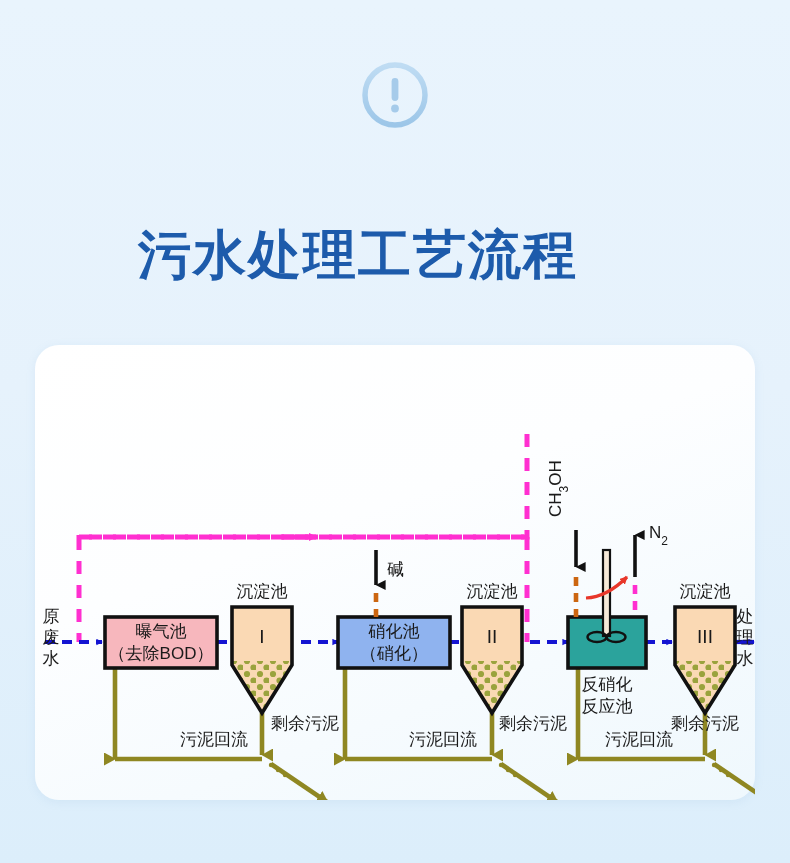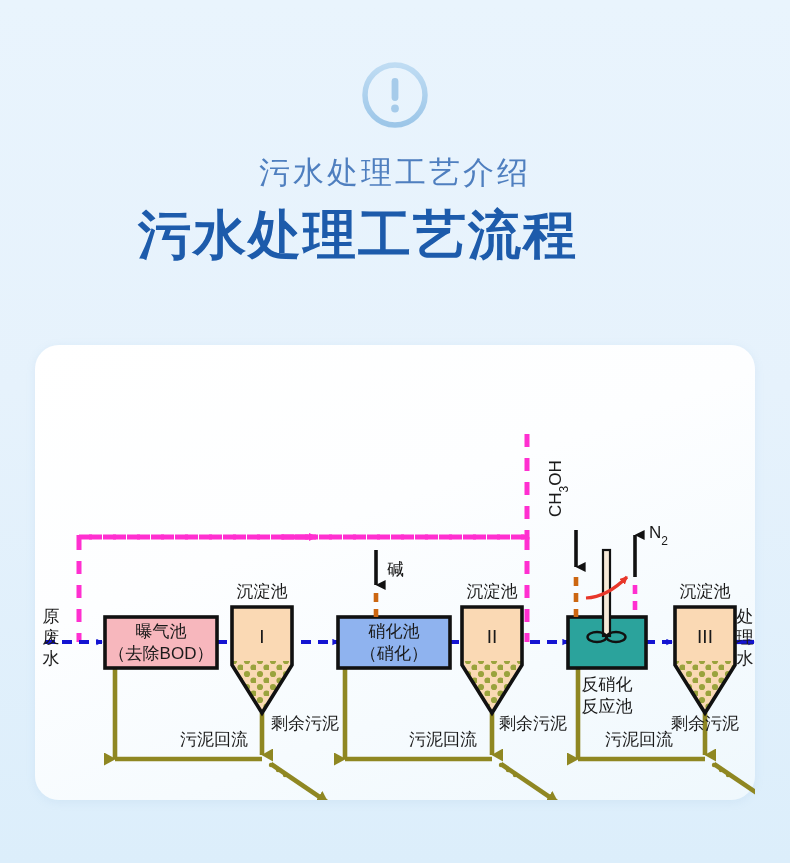--- a/index.html
+++ b/index.html
@@ -8,21 +8,21 @@
     font-family:"Liberation Sans","DejaVu Sans",sans-serif;
     background:linear-gradient(180deg,#e9f4fd 0%,#e6f2fc 45%,#dceefb 100%);
     overflow:hidden;position:relative;
   }
   
   .header{position:absolute;left:0;top:0;width:790px;height:330px;}
   .alert-icon{position:absolute;left:50%;top:58px;transform:translateX(-50%);
      width:74px;height:74px;}
   .ttl-sub{position:absolute;left:0;top:152px;width:790px;text-align:center;
      font-size:31px;color:#4f7fbf;letter-spacing:3px;font-weight:400;}
-  .ttl-main{position:absolute;left:0;top:200px;width:716px;text-align:center;
+  .ttl-main{position:absolute;left:0;top:220px;width:716px;text-align:center;
      font-size:53px;color:#1d5bab;letter-spacing:2px;font-weight:700;}
   
   .card{position:absolute;left:35px;top:345px;width:720px;height:455px;
      border-radius:24px;
      background:linear-gradient(160deg,#ffffff 0%,#fdfeff 40%,#eff8fd 100%);
      box-shadow:0 2px 10px rgba(120,170,210,.13);}
   .diagram{position:absolute;left:0;top:0;width:720px;height:455px;}
   .diagram svg{display:block;}
 </style>
 </head>
@@ -37,21 +37,20 @@
           <stop offset="0%" stop-color="#bfdcf3"></stop>
           <stop offset="100%" stop-color="#9cc6e8"></stop>
         </linearGradient>
       </defs>
       <circle cx="37" cy="37" r="30" fill="none" stroke="url(#ring)" stroke-width="5.5"></circle>
       <rect x="33.6" y="20" width="6.8" height="23" rx="3.4" fill="#a6cbea"></rect>
       <circle cx="37" cy="50.5" r="3.9" fill="#a6cbea"></circle>
     </svg>
   </div>
 
-  <div class="ttl-sub">污水处理工艺介绍</div>
 
   <div class="ttl-main">污水处理工艺流程</div>
 </div>
 
 <div class="card">
 <div class="diagram">
 
 <svg width="720" height="455" viewBox="0 0 720 455" font-family="Liberation Sans, DejaVu Sans, sans-serif">
   <defs>
 

